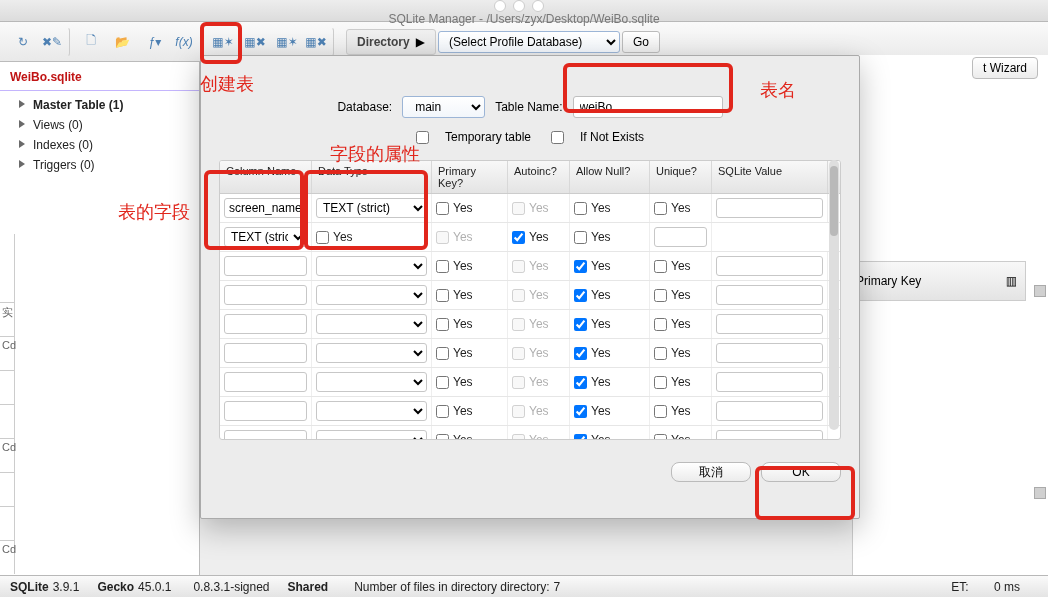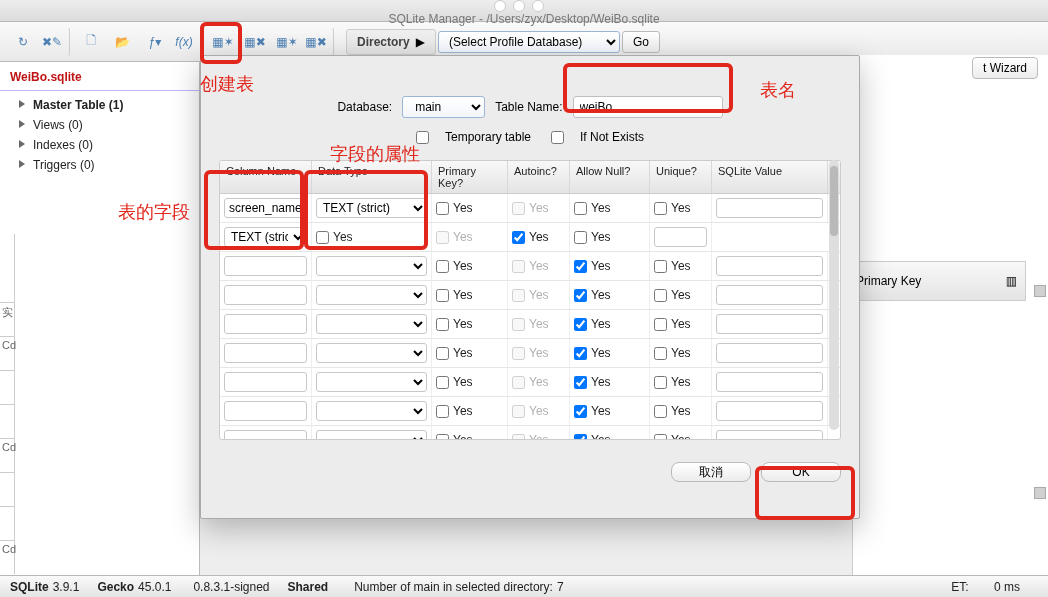--- a/index.html
+++ b/index.html
@@ -471,19 +471,19 @@
 <div class="ann" style="left:118px; top:200px;">表的字段</div>
 
 <div class="status">
   <b>SQLite</b>
   <span>3.9.1</span>
   <b>Gecko</b>
   <span>45.0.1</span>
   <span>0.8.3.1-signed</span>
   <b>Shared</b>
   <span></span>
-  <span>Number of main in selected directory:</span>
+  <span>Number of files in directory directory:</span>
   <span style="margin-left:-14px;">7</span>
   <div class="right">
     <span>ET:</span>
     <span>0 ms</span>
   </div>
 </div>
 
 </body></html>

